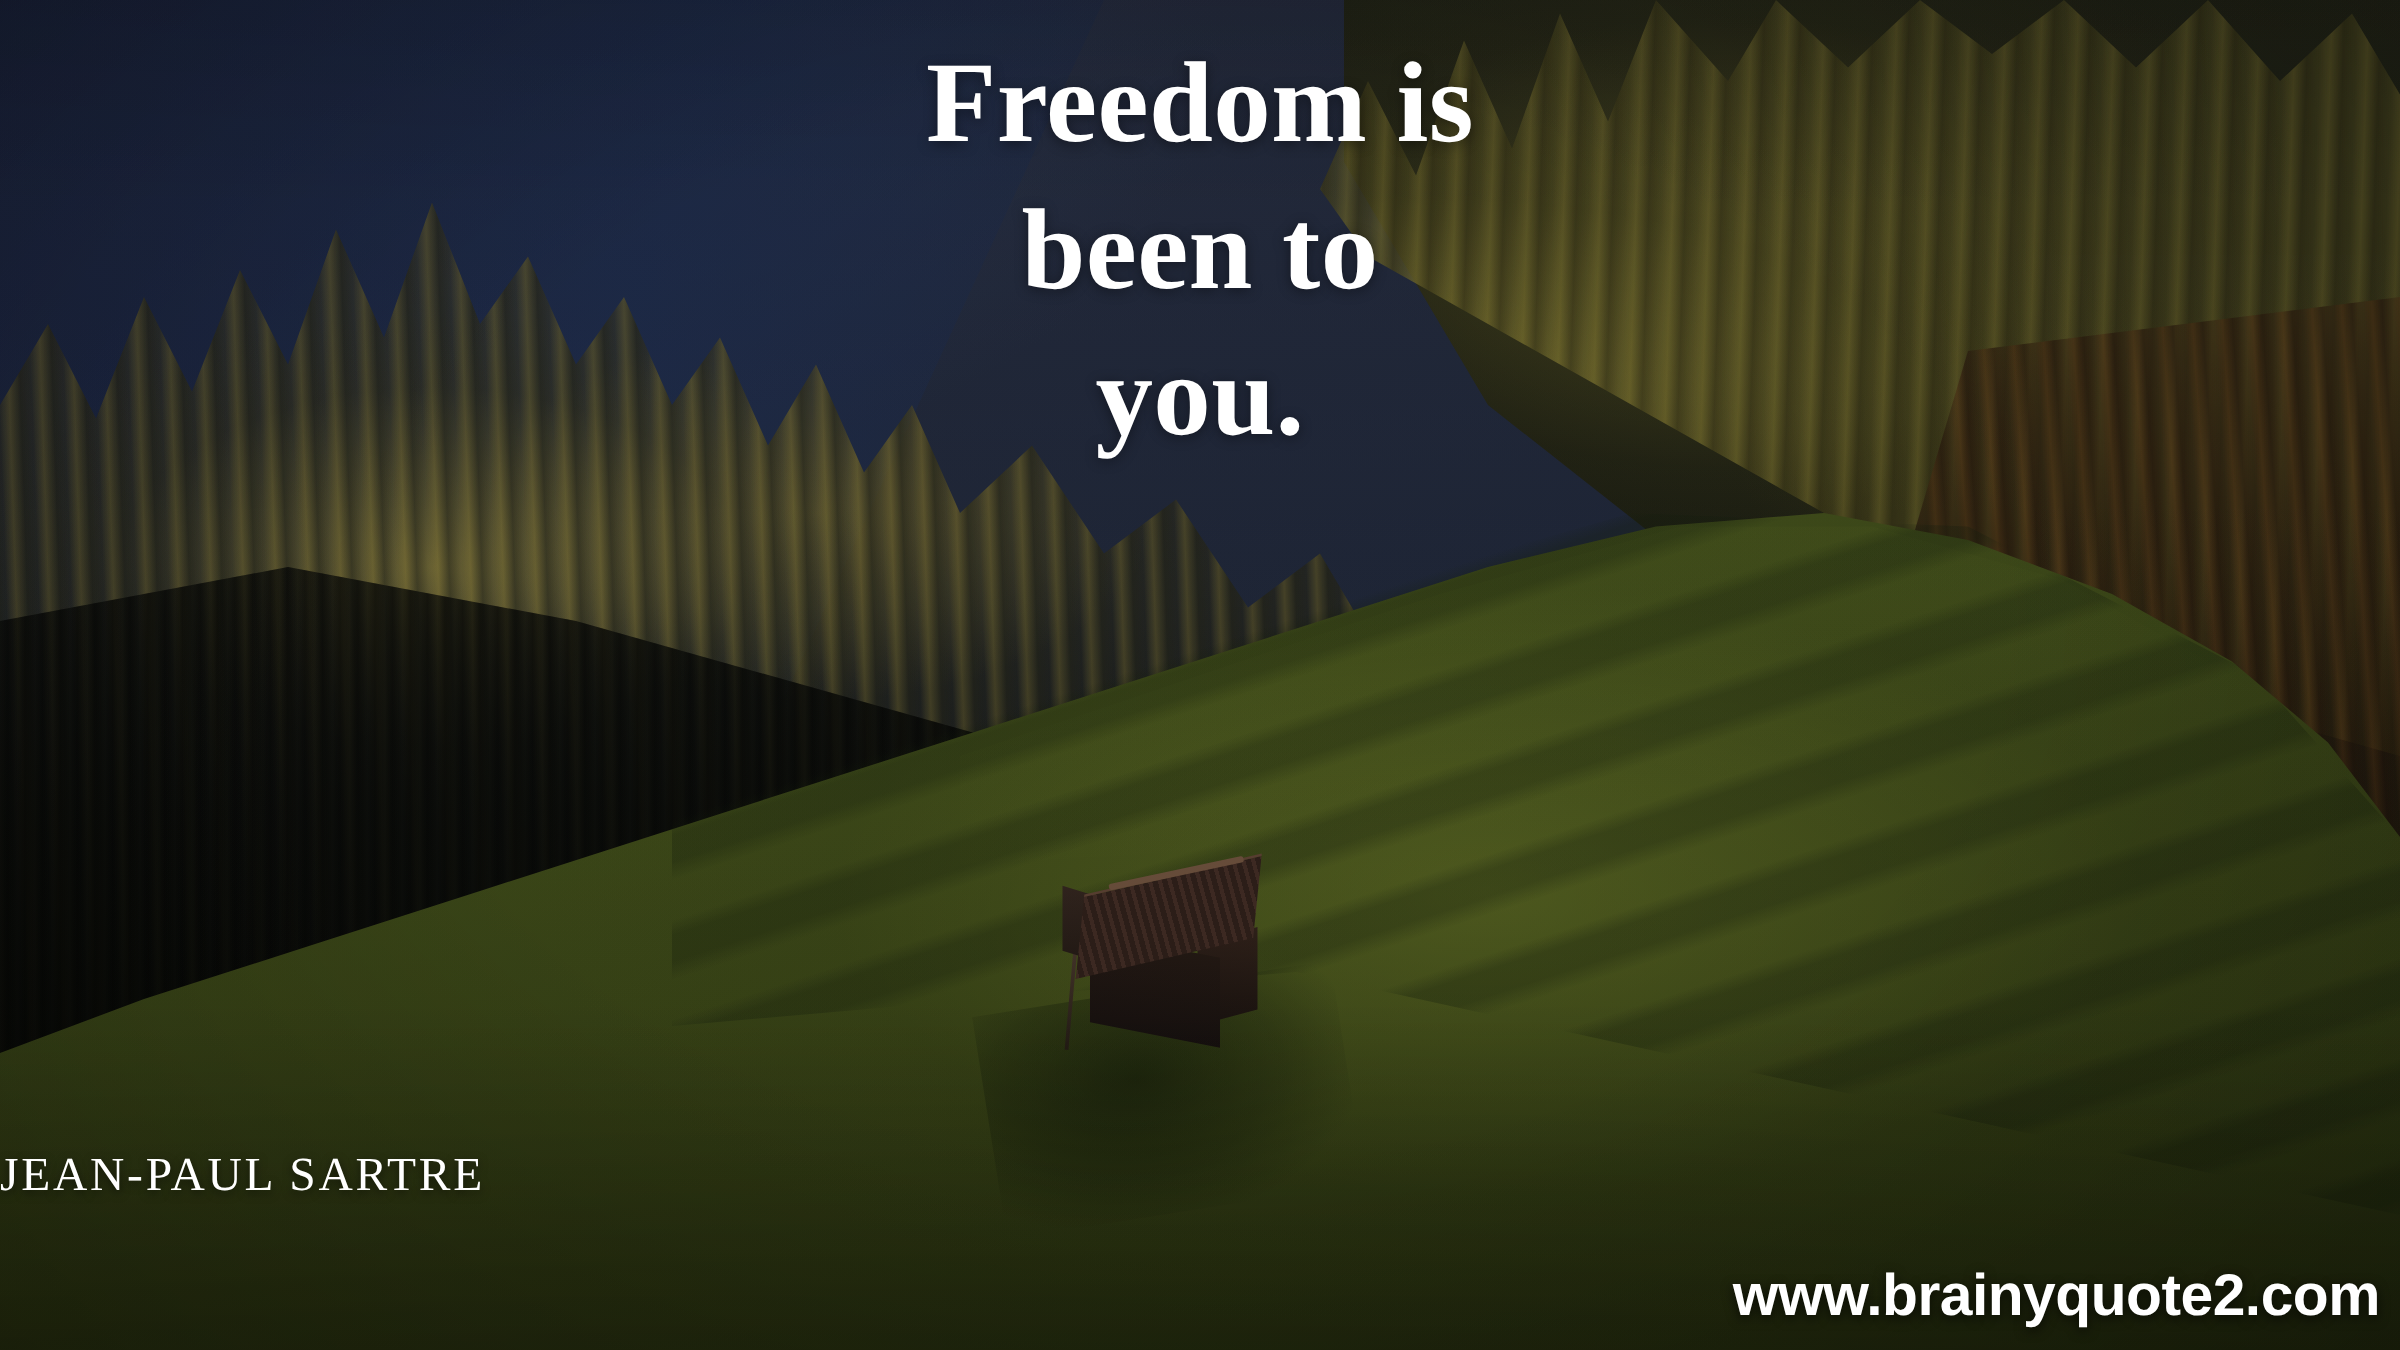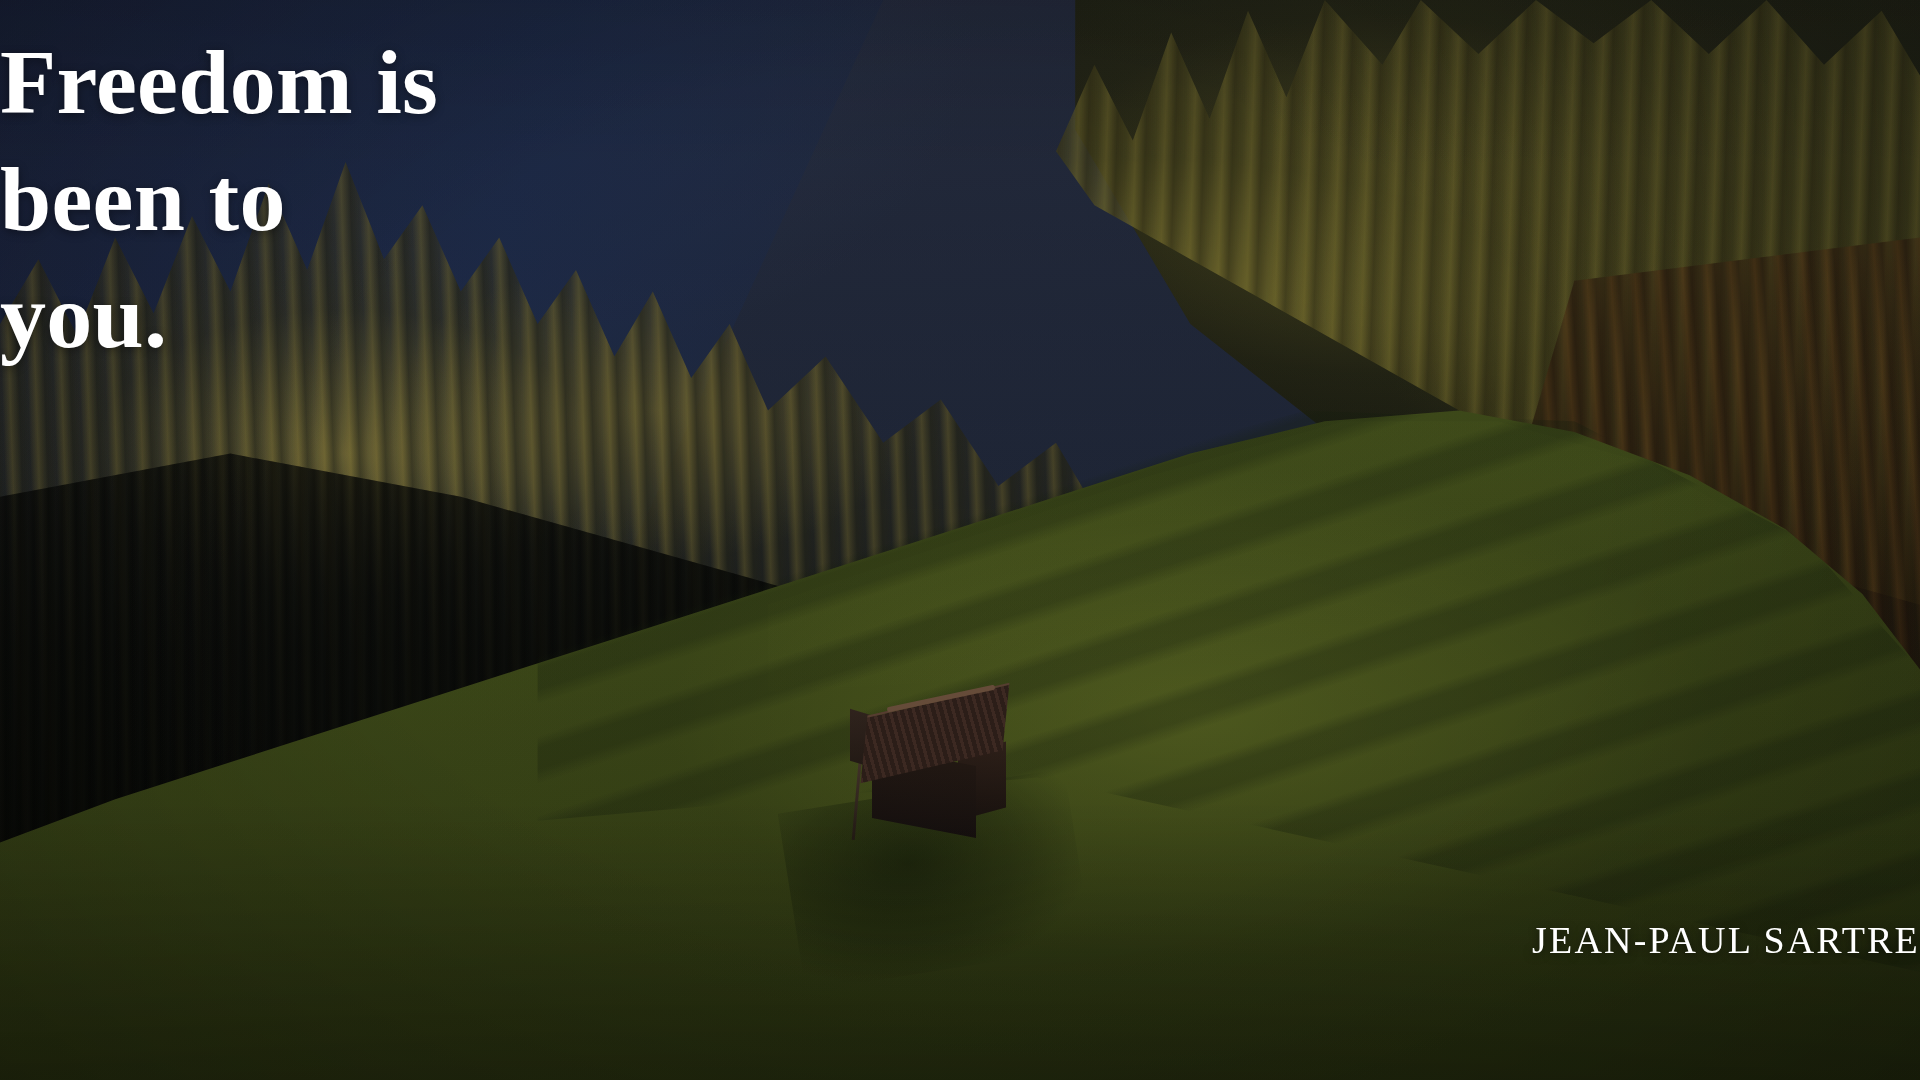--- a/index.html
+++ b/index.html
@@ -195,40 +195,41 @@
   .hut .pole {
     position: absolute; left: 6px; top: 52px; width: 3px; height: 98px;
     background: linear-gradient(180deg, #5a4436 0%, #2a2018 100%);
     transform: rotate(5deg);
   }
 
   
   .quote-block {
     position: absolute;
     left: 0; right: 0; top: 24px;
+    text-align: center;
     z-index: 20;
     pointer-events: none;
   }
   .quote-line {
     display: block;
     font-family: "Liberation Serif", "DejaVu Serif", serif;
     font-weight: 700;
     font-size: 92px;
     line-height: 117px;
     color: #ffffff;
     letter-spacing: 0.3px;
     text-shadow: 0 2px 10px rgba(0,0,0,0.42);
     white-space: pre;
   }
 
   .attribution {
     position: absolute;
     left: 0; right: 0;
     top: 918px;
-    text-align: right;
+    text-align: left;
     z-index: 20;
     font-family: "Liberation Serif", "DejaVu Serif", serif;
     font-weight: 400;
     font-size: 38px;
     letter-spacing: 2.2px;
     color: #ffffff;
     text-shadow: 0 2px 8px rgba(0,0,0,0.55);
   }
 
   .watermark {
@@ -274,14 +275,15 @@
   <div class="layer vignette"></div>
 
   <div class="quote-block">
     <span class="quote-line">Freedom is</span>
     <span class="quote-line">been to</span>
     <span class="quote-line">you.</span>
   </div>
 
   <div class="attribution">JEAN-PAUL SARTRE</div>
 
+  <div class="watermark">www.brainyquote2.com</div>
 
 </div>
 
 </body></html>

